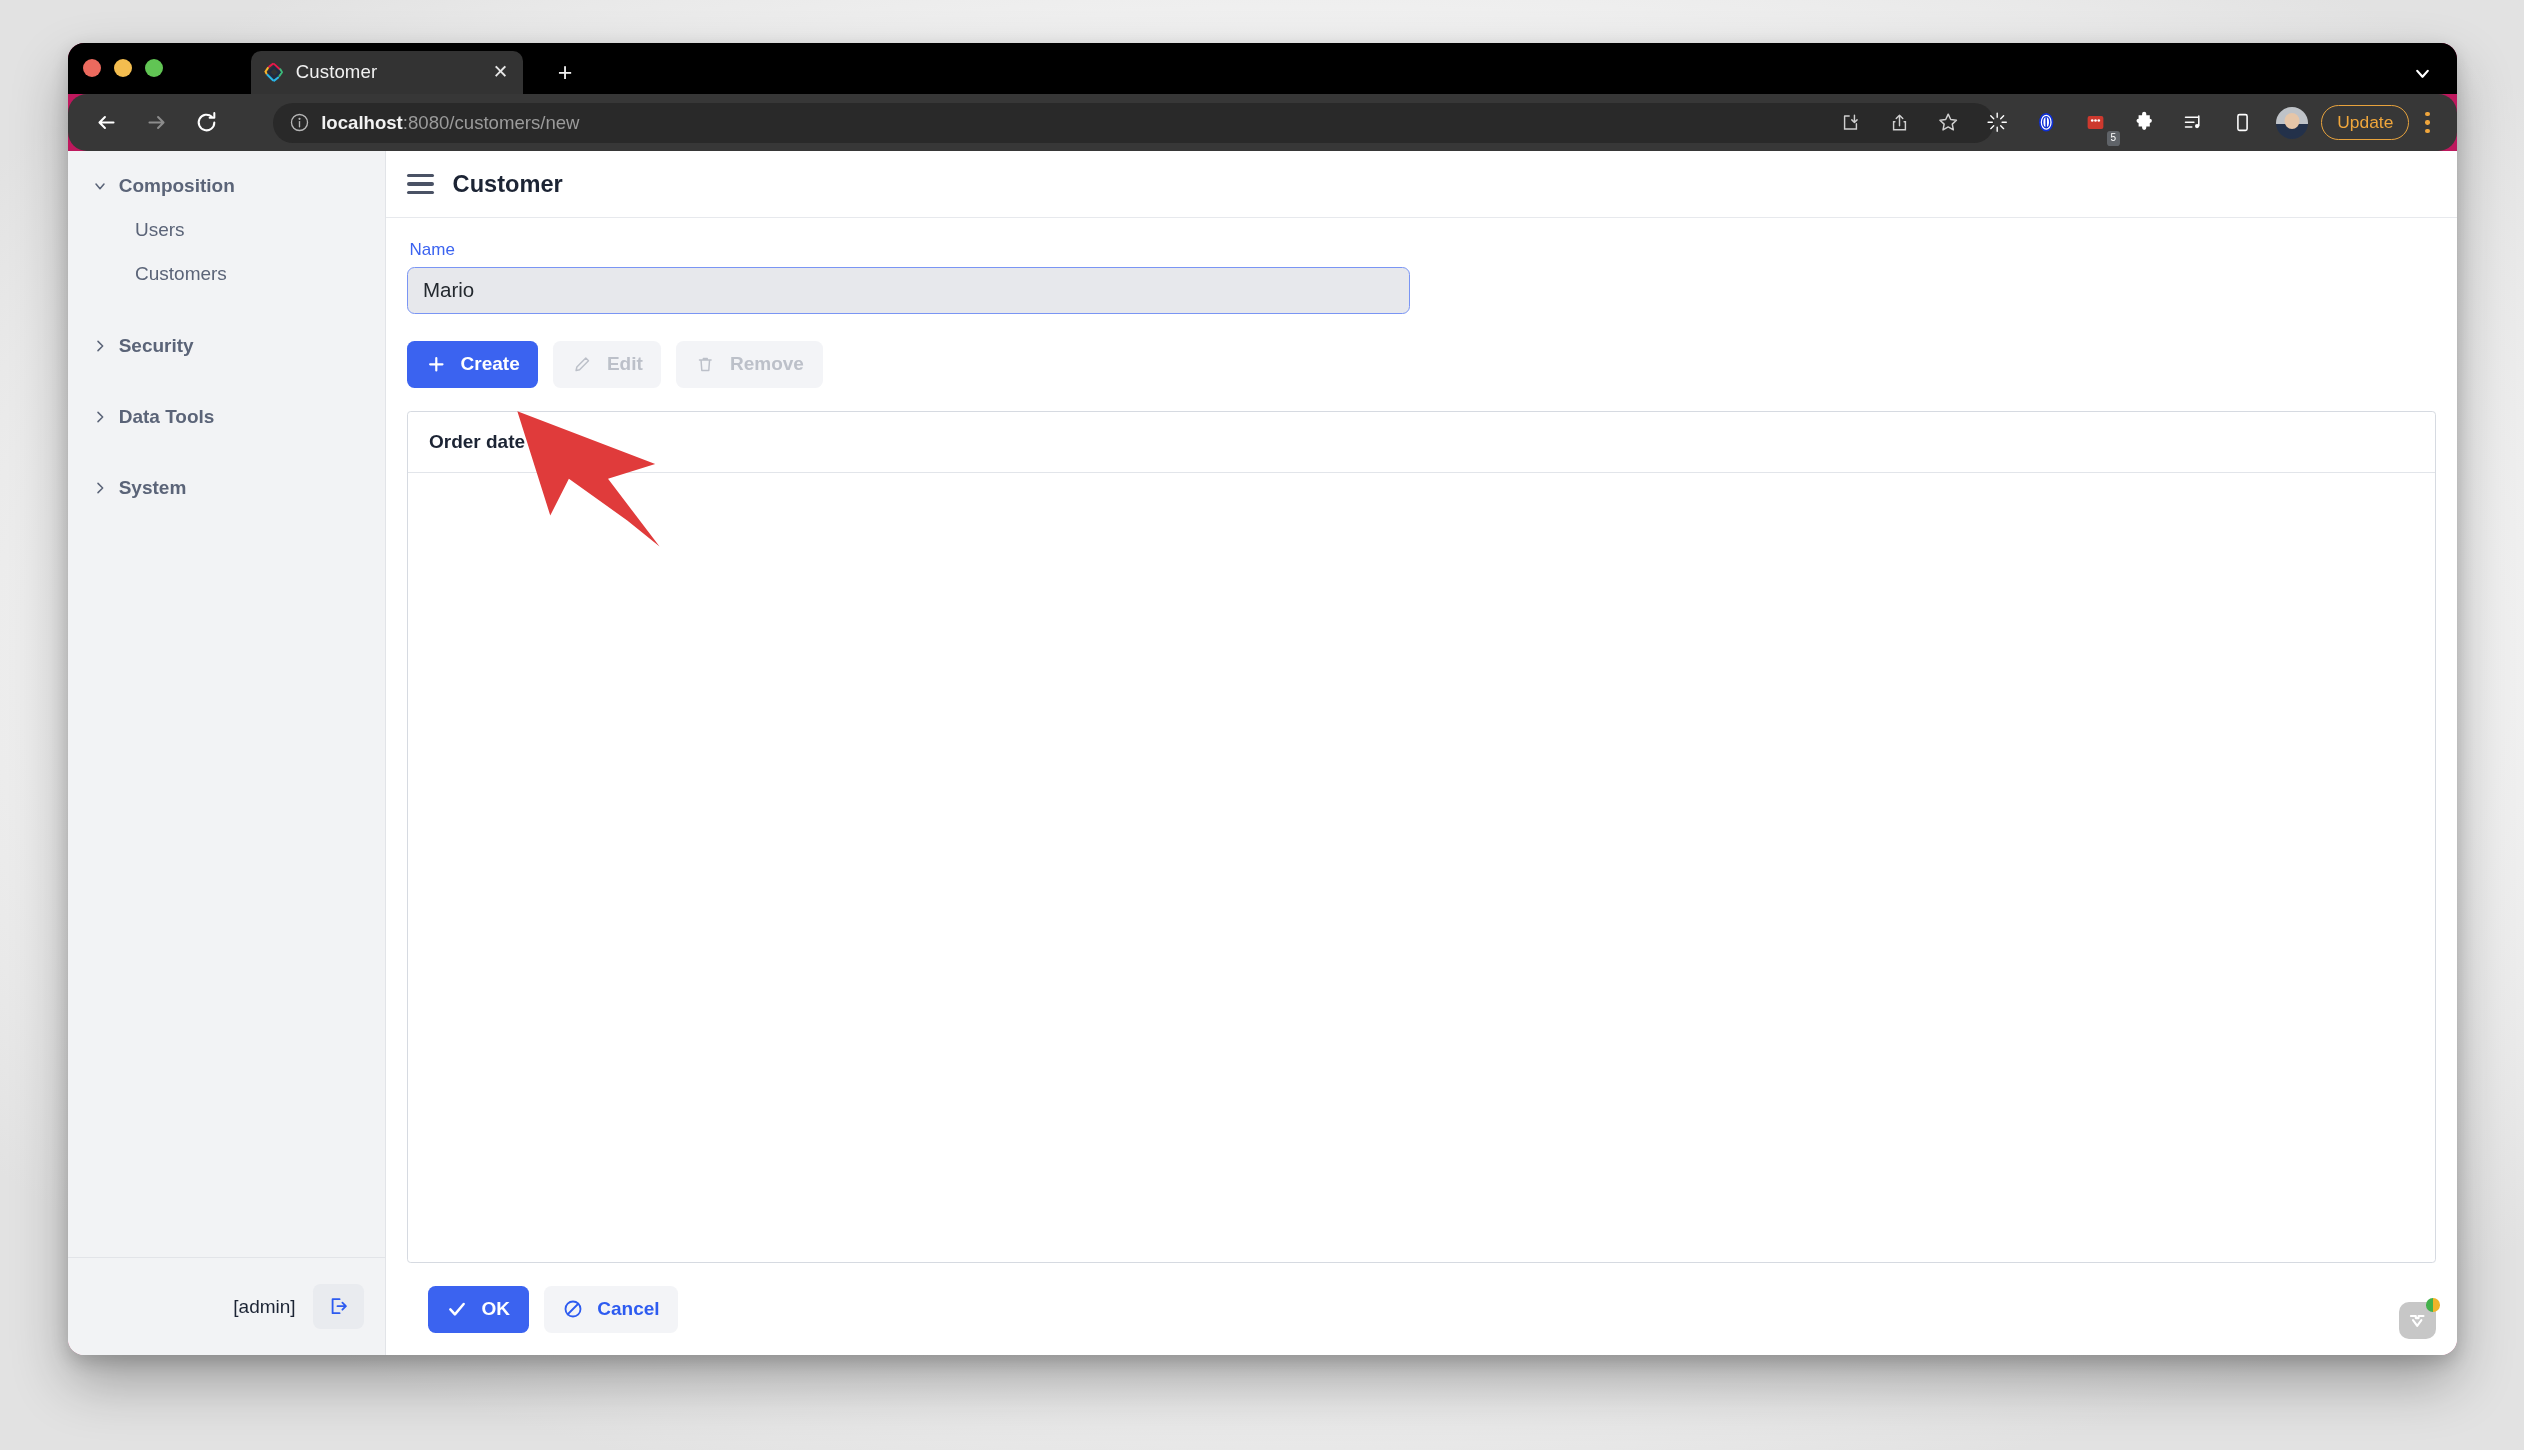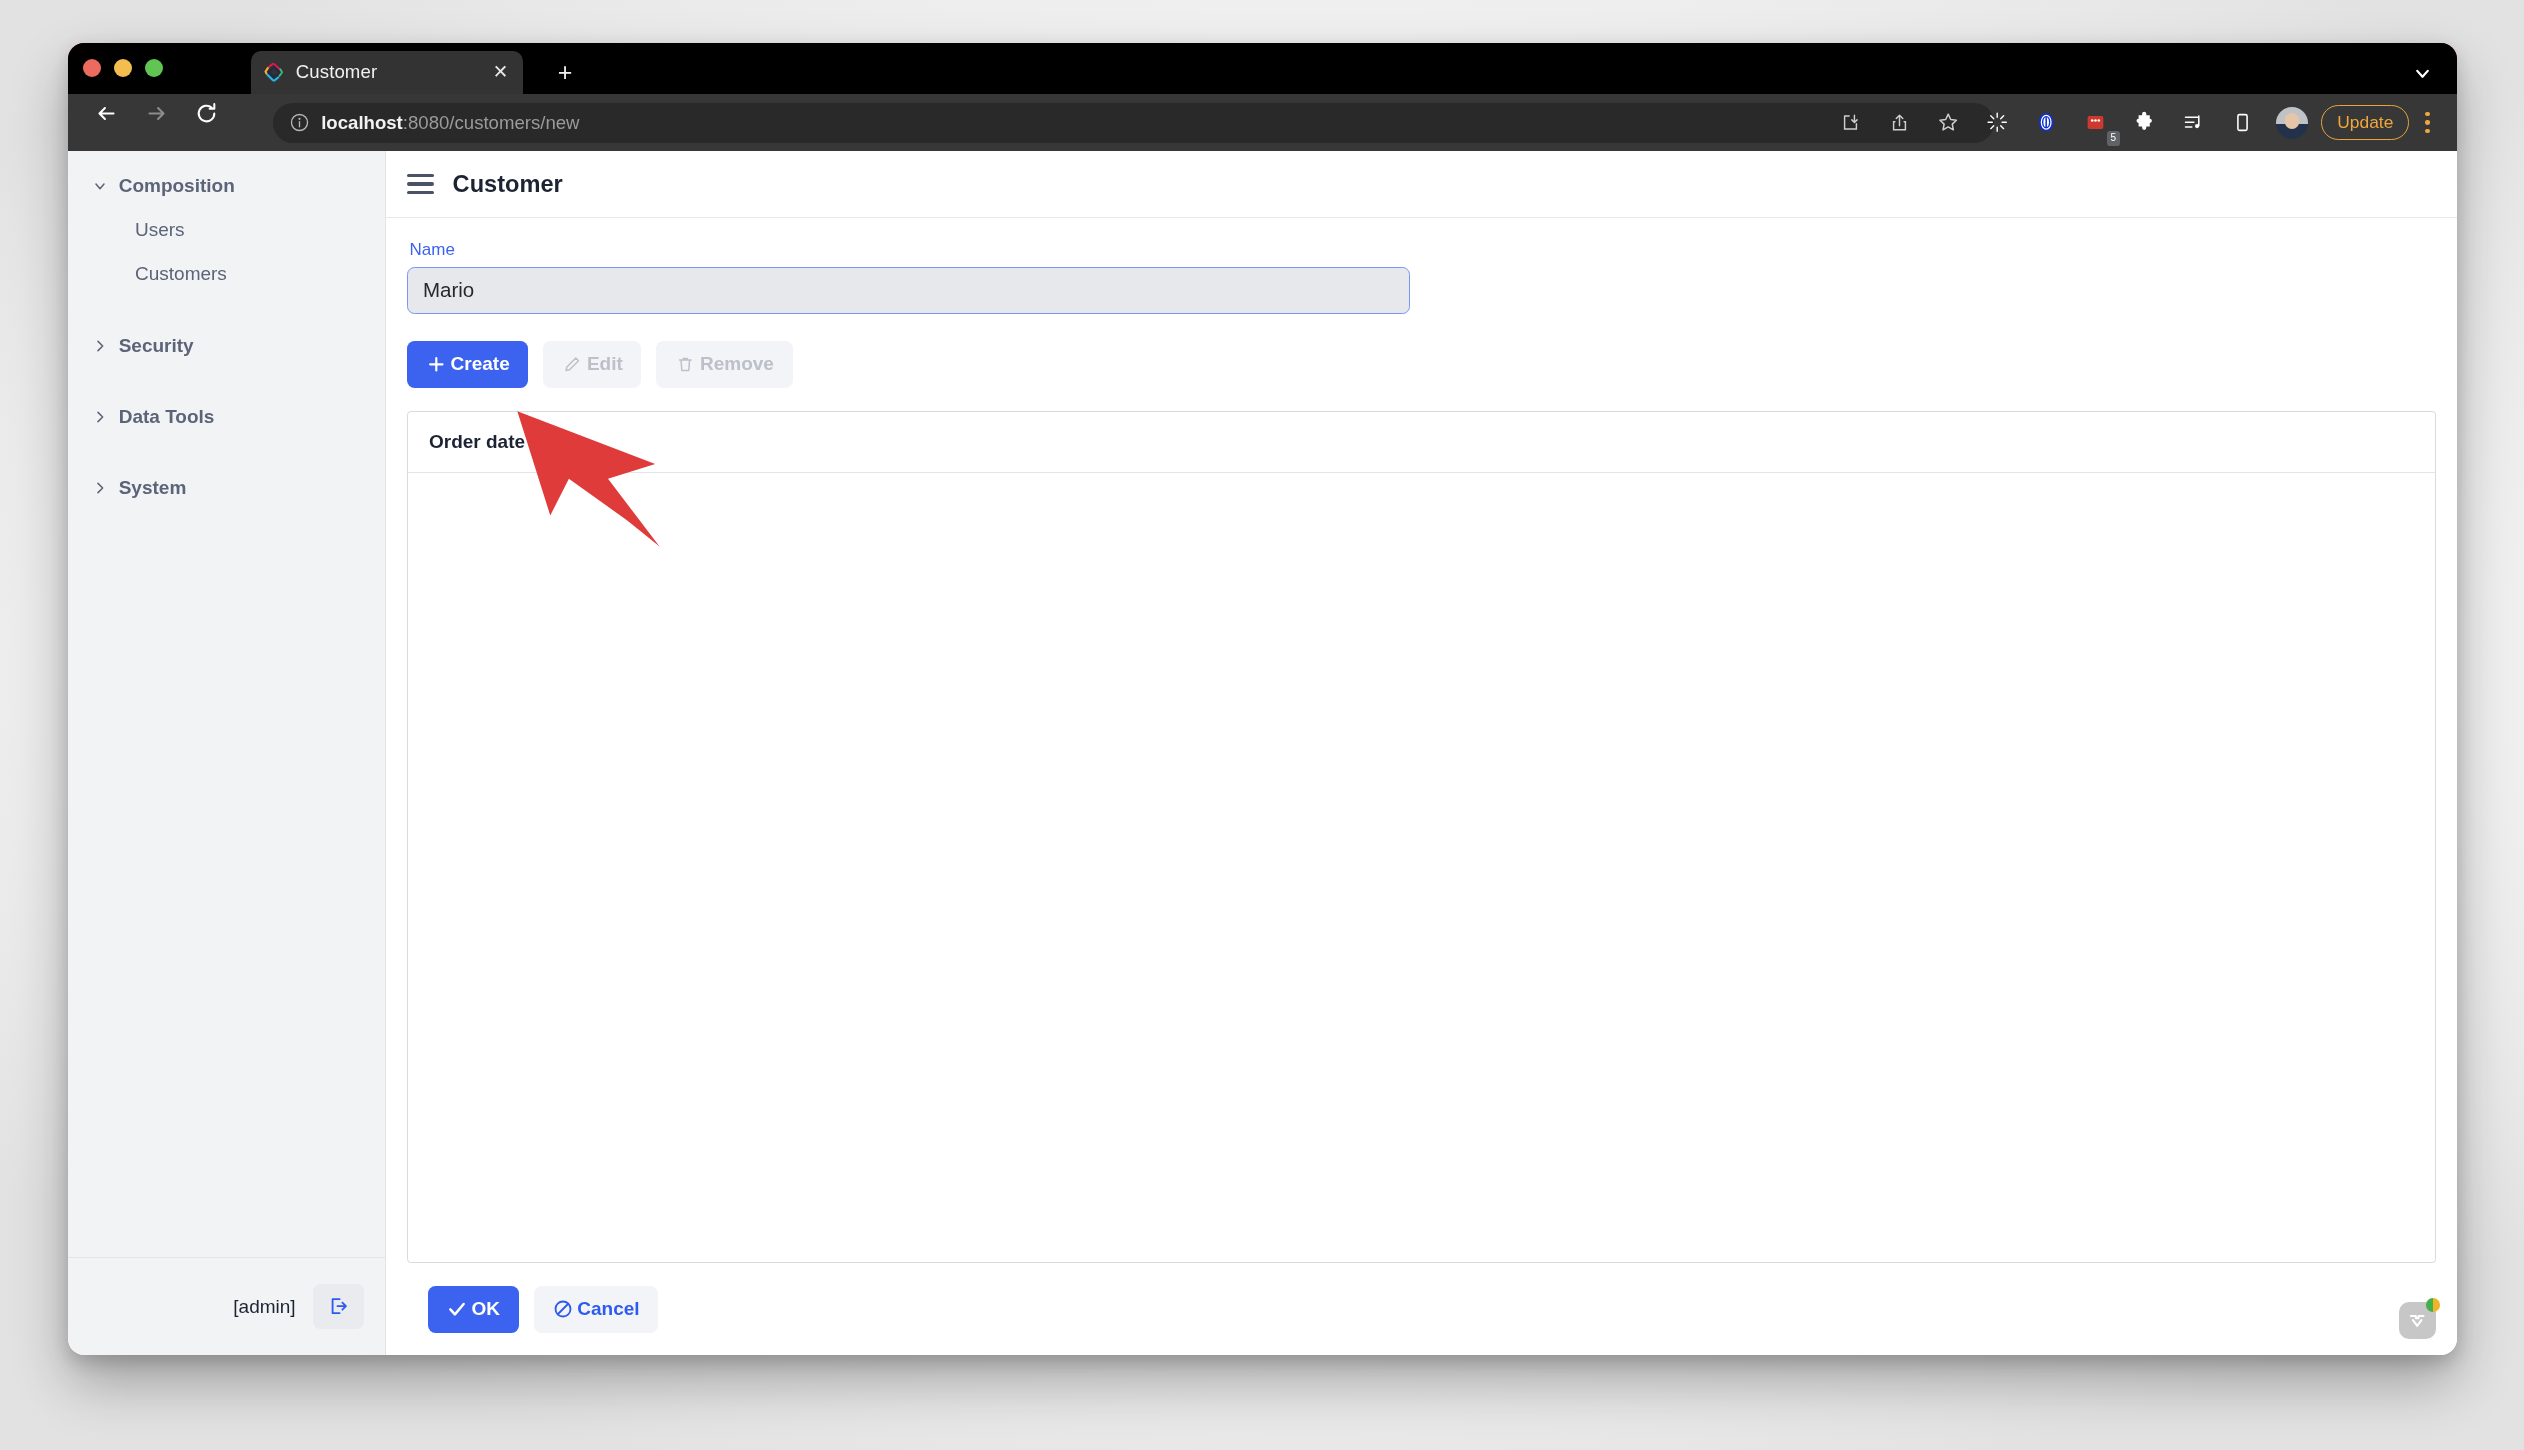--- a/index.html
+++ b/index.html
@@ -74,21 +74,21 @@
     position: absolute; right: 20px; top: 15px;
     width: 30px; height: 30px;
     display: flex; align-items: center; justify-content: center;
   }
 
   
   .toolbar {
     position: relative;
     height: 57px;
     background: #373737;
-    display: flex; 
+    display: flex; align-items: center; border-radius: 19px;
   }
   .navbtn {
     width: 39px; height: 39px; margin-left: 11.2px;
     display: flex; align-items: center; justify-content: center;
   }
   .navbtn:first-child { margin-left: 18.6px; }
   .omnibox {
     position: absolute; left: 205px; top: 8.7px;
     width: 1721px; height: 40px;
     background: #292929;
@@ -222,21 +222,21 @@
     border: 1.9px solid #7a95f4;
     border-radius: 7.5px;
     display: flex; align-items: center;
     padding: 0 15px;
     font-size: 20.5px; color: #24292f;
   }
 
   .btnrow { display: flex; gap: 15px; margin-top: 27px; }
   .btn {
     height: 47px; border-radius: 7.5px;
-    display: flex; align-items: center; gap: 4px;
+    display: flex; align-items: center; gap: 14px;
     padding: 0 18.6px;
     font-size: 19px; font-weight: 600;
   }
   .btn.primary { background: #3b63f0; color: #ffffff; }
   .btn.ghost { background: #f3f4f7; color: #bcc0c9; }
   .btn .ic { width: 21px; height: 21px; flex: 0 0 21px; display:flex; align-items:center; justify-content:center; }
 
   .grid {
     margin-top: 23.6px;
     flex: 1 1 auto;

